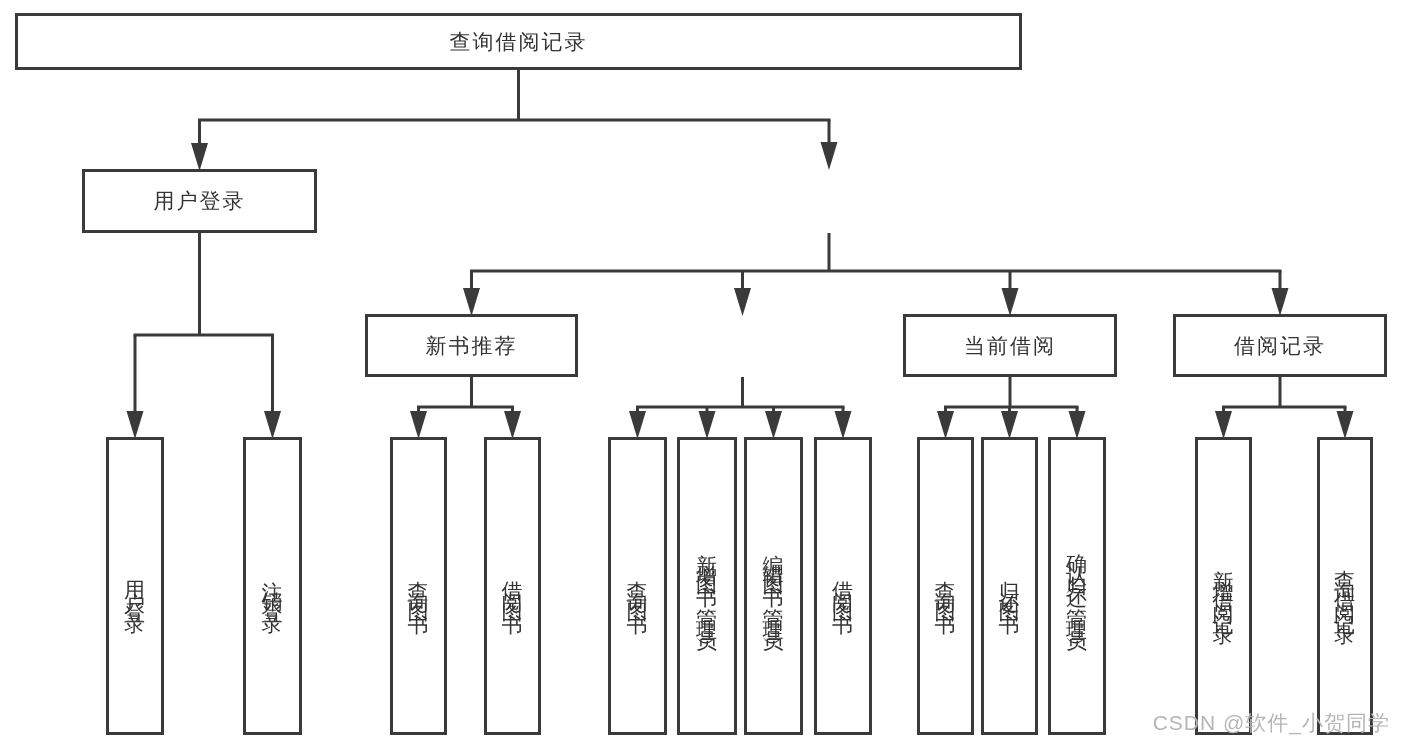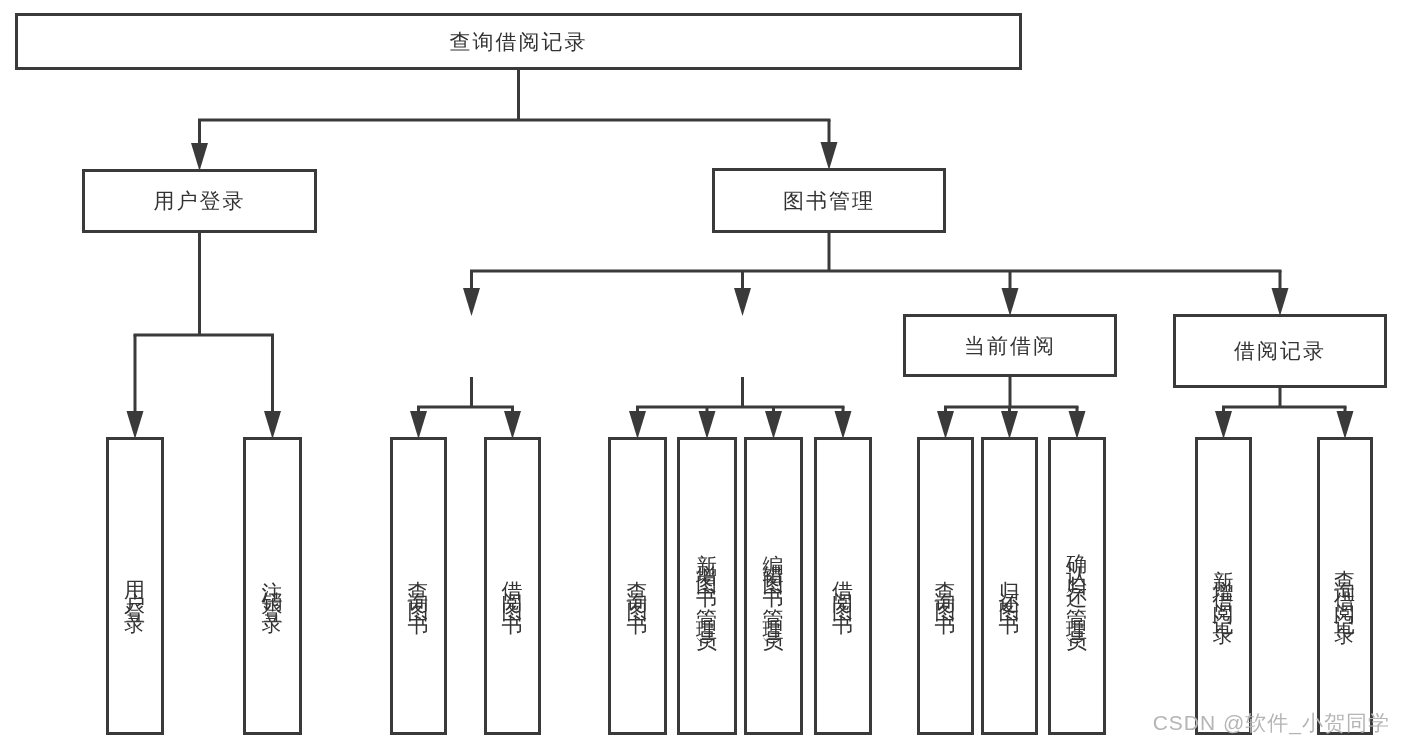--- a/index.html
+++ b/index.html
@@ -113,27 +113,27 @@
       <line x1="1345" y1="407" x2="1345" y2="415" stroke="#3a3a3a" stroke-width="3"></line>
       <polygon points="1336.5,411 1353.5,411 1345,439" fill="#3a3a3a"></polygon>
     </svg>
   <div id="nodes">
       <div class="node" style="left: 15px; top: 13px; width: 1007px; height: 57px;">
         <span class="node-label">查询借阅记录</span>
       </div>
       <div class="node" style="left: 82px; top: 169px; width: 235px; height: 64px;">
         <span class="node-label">用户登录</span>
       </div>
-      <div class="node" style="left: 712px; top: 168px; width: 234px; height: 65px;">
-        <span class="node-label">图书管理</span>
+      <div class="node" style="left: 365px; top: 314px; width: 213px; height: 63px;">
+        <span class="node-label">新书推荐</span>
       </div>
       <div class="node" style="left: 903px; top: 314px; width: 214px; height: 63px;">
         <span class="node-label">当前借阅</span>
       </div>
-      <div class="node" style="left: 1173px; top: 314px; width: 214px; height: 74px;">
+      <div class="node" style="left: 1173px; top: 314px; width: 214px; height: 63px;">
         <span class="node-label">借阅记录</span>
       </div>
       <div class="node vertical" style="left: 106px; top: 437px; width: 58px; height: 298px;">
         <span class="node-label">用户登录</span>
       </div>
       <div class="node vertical" style="left: 243px; top: 437px; width: 59px; height: 298px;">
         <span class="node-label">注销登录</span>
       </div>
       <div class="node vertical" style="left: 390px; top: 437px; width: 57px; height: 298px;">
         <span class="node-label">查询图书</span>

